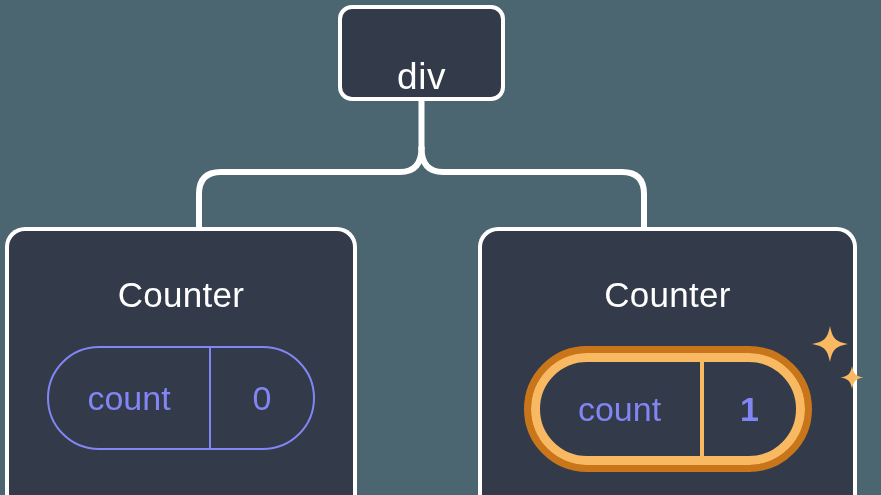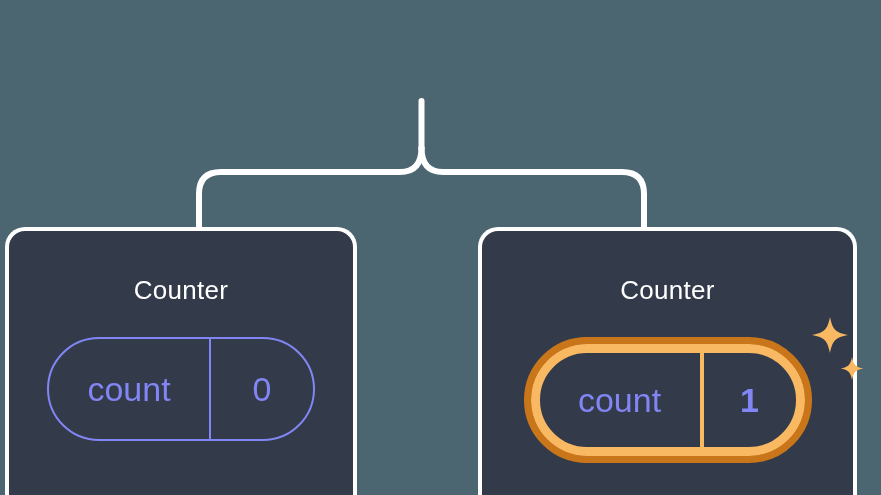--- a/index.html
+++ b/index.html
@@ -58,21 +58,21 @@
     height: 268px;
     border-bottom-left-radius: 0;
     border-bottom-right-radius: 0;
     border-bottom: none;
   }
   .node-child.left  { left: 5px; }
   .node-child.right { left: 478px; width: 379px; }
 
   .node-title {
     color: #ffffff;
-    font-size: 26px;
+    font-size: 35px;
     line-height: 1;
     margin-top: 46px;
     letter-spacing: 0.3px;
   }
 
   
   .pill-wrap {
     position: relative;
     margin-top: 34px;
     display: flex;
@@ -158,20 +158,23 @@
 
   <svg id="connectors" viewBox="0 0 881 495" xmlns="http://www.w3.org/2000/svg">
 
     <path d="M421.5 101 L421.5 148" fill="none" stroke="#ffffff" stroke-width="6" stroke-linecap="round"></path>
 
     <path d="M421.5 148 Q421.5 172 400 172 L221 172 Q199 172 199 194 L199 227" fill="none" stroke="#ffffff" stroke-width="6" stroke-linecap="round"></path>
 
     <path d="M421.5 148 Q421.5 172 443 172 L622 172 Q644 172 644 194 L644 227" fill="none" stroke="#ffffff" stroke-width="6" stroke-linecap="round"></path>
   </svg>
 
+  <div class="node node-root">
+    <div class="node-title">div</div>
+  </div>
 
   <div class="node node-child left">
     <div class="node-title">Counter</div>
     <div class="pill-wrap">
       <div class="pill plain">
         <div class="pill-key">count</div>
         <div class="pill-val">0</div>
       </div>
     </div>
   </div>

